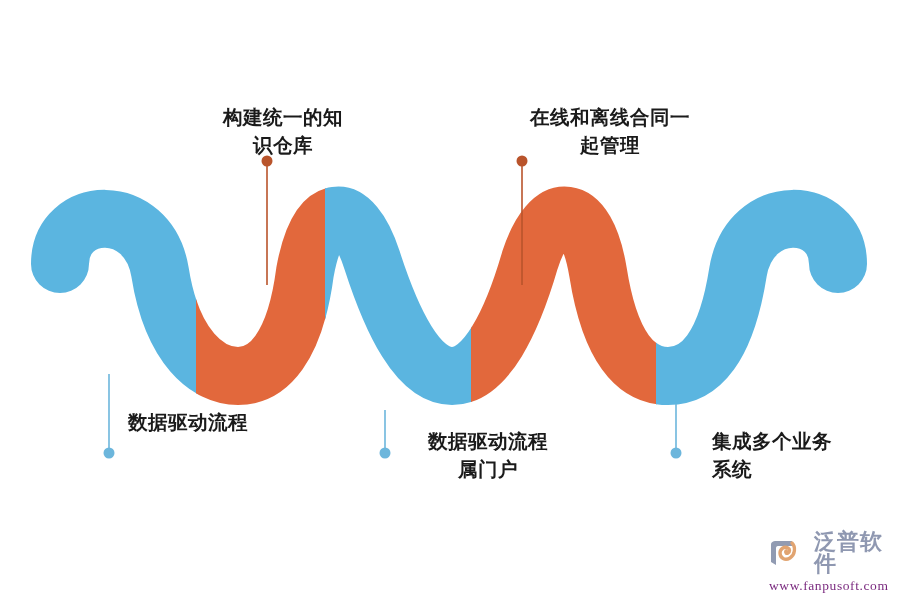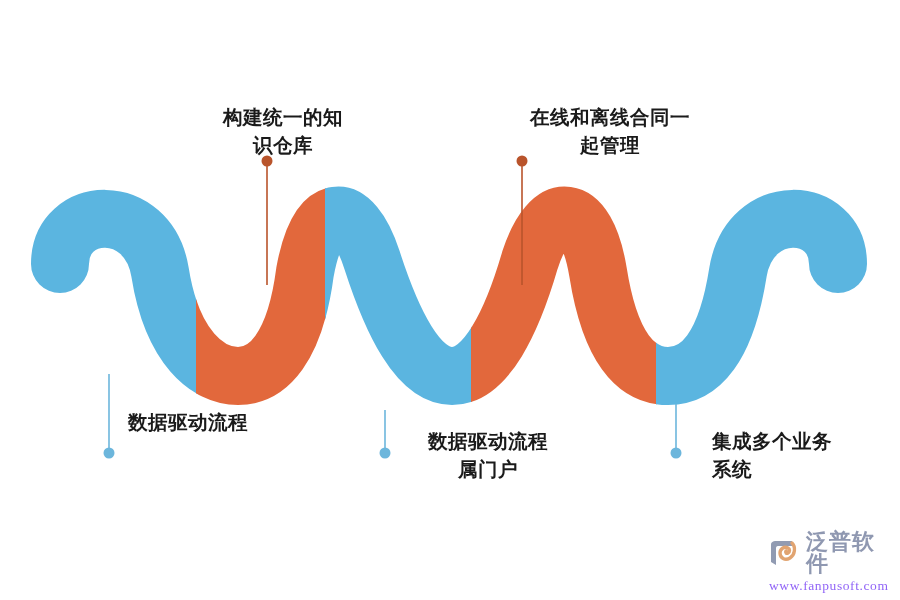--- a/index.html
+++ b/index.html
@@ -56,38 +56,38 @@
     height: 56px;
     display: flex;
     flex-direction: column;
     align-items: flex-start;
     justify-content: center;
     opacity: 0.95;
   }
   .wm-row {
     display: flex;
     align-items: center;
-    gap: 8px;
+    gap: 16px;
   }
   .wm-mark {
     width: 30px;
     height: 28px;
     position: relative;
     flex: none;
   }
   .wm-text {
     font-size: 22px;
     font-weight: bold;
     color: #8a93ad;
     letter-spacing: 1px;
     line-height: 1;
   }
   .wm-url {
     font-size: 13.5px;
-    color: #8b5cf6;
+    color: #701a75;
     letter-spacing: 0.6px;
     margin-top: 3px;
     margin-left: 1px;
     font-family: "Liberation Serif", "DejaVu Serif", serif;
   }
 </style>
 </head>
 <body>
 
 <div id="canvas">

